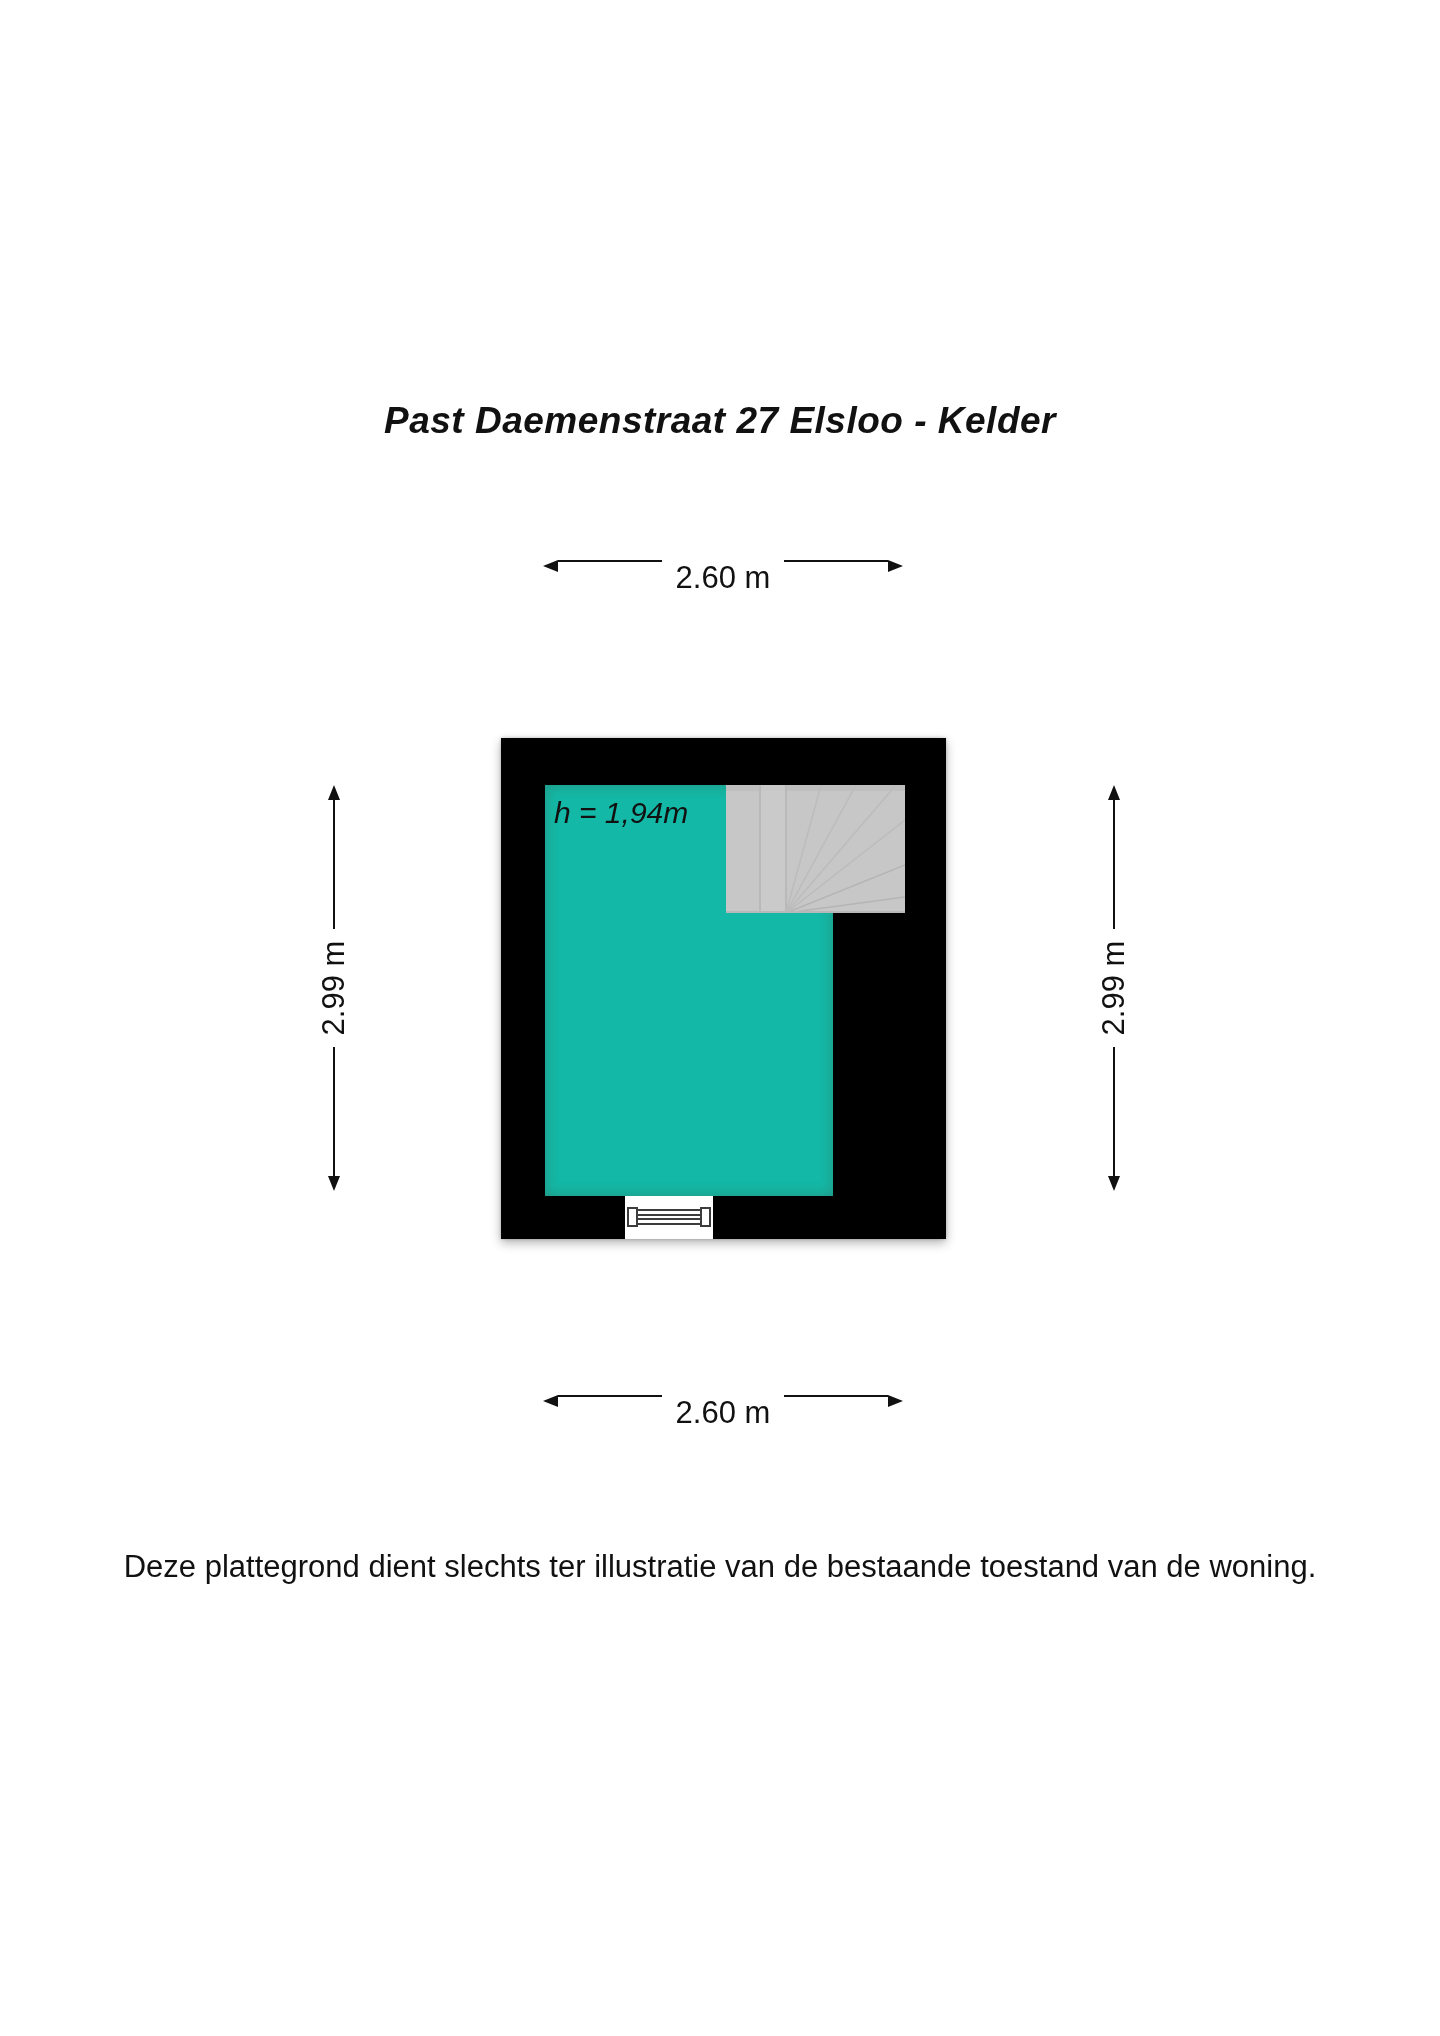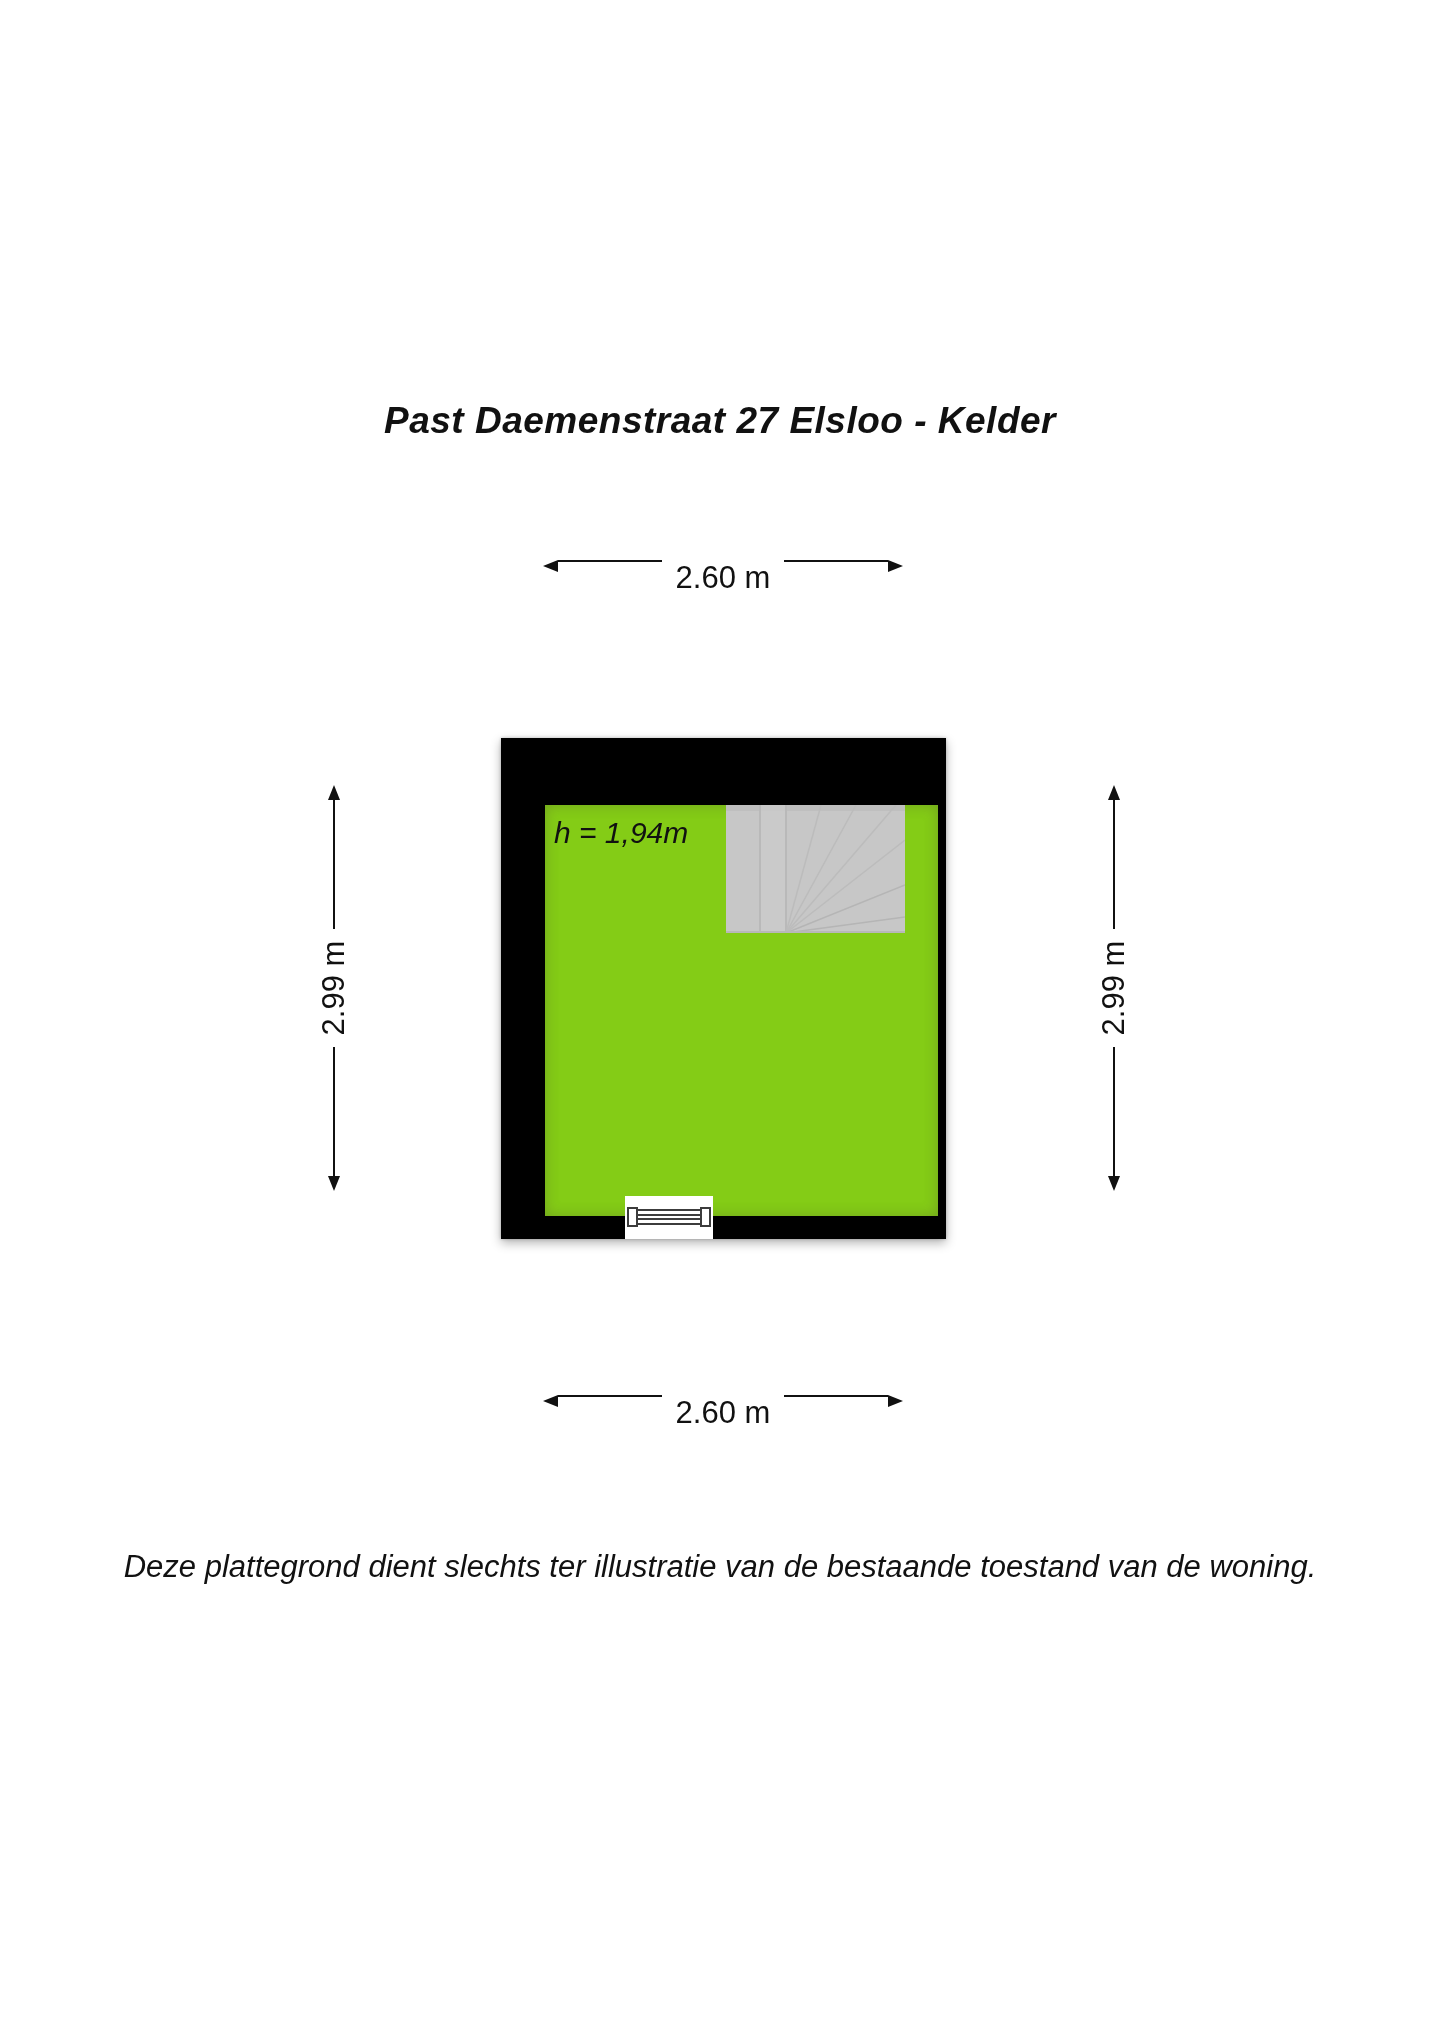--- a/index.html
+++ b/index.html
@@ -71,25 +71,24 @@
     top: 738px;
     width: 445px;
     height: 501px;
     background: #000000;
     box-shadow: 0 4px 10px rgba(0,0,0,0.30), 0 0 3px rgba(0,0,0,0.22);
   }
   .room {
     position: absolute;
     left: 44px;
     top: 47px;
-    width: 393px;
+    width: 288px;
     height: 411px;
-    background: #84cc16;
+    background: #14b8a6;
     box-shadow: inset 0 0 14px rgba(70,65,50,0.30);
-    margin-top: 20px;
   }
   .height-label {
     position: absolute;
     left: 9px;
     top: 11px;
     font-size: 30px;
     font-style: italic;
     color: #111;
   }
   .room-label {
@@ -147,21 +146,20 @@
   .cap-r { right: 2px; }
 
   
   .disclaimer {
     position: absolute;
     top: 1546px;
     left: 0;
     width: 1440px;
     text-align: center;
     font-size: 31px;
-    font-style: italic;
     line-height: 41px;
     color: #111;
   }
 </style>
 </head>
 <body>
 
 <div class="plan-title">Past Daemenstraat 27 Elsloo - Kelder</div>
 
 <div class="dim-h" style="left:543px; top:560px; width:360px;">

